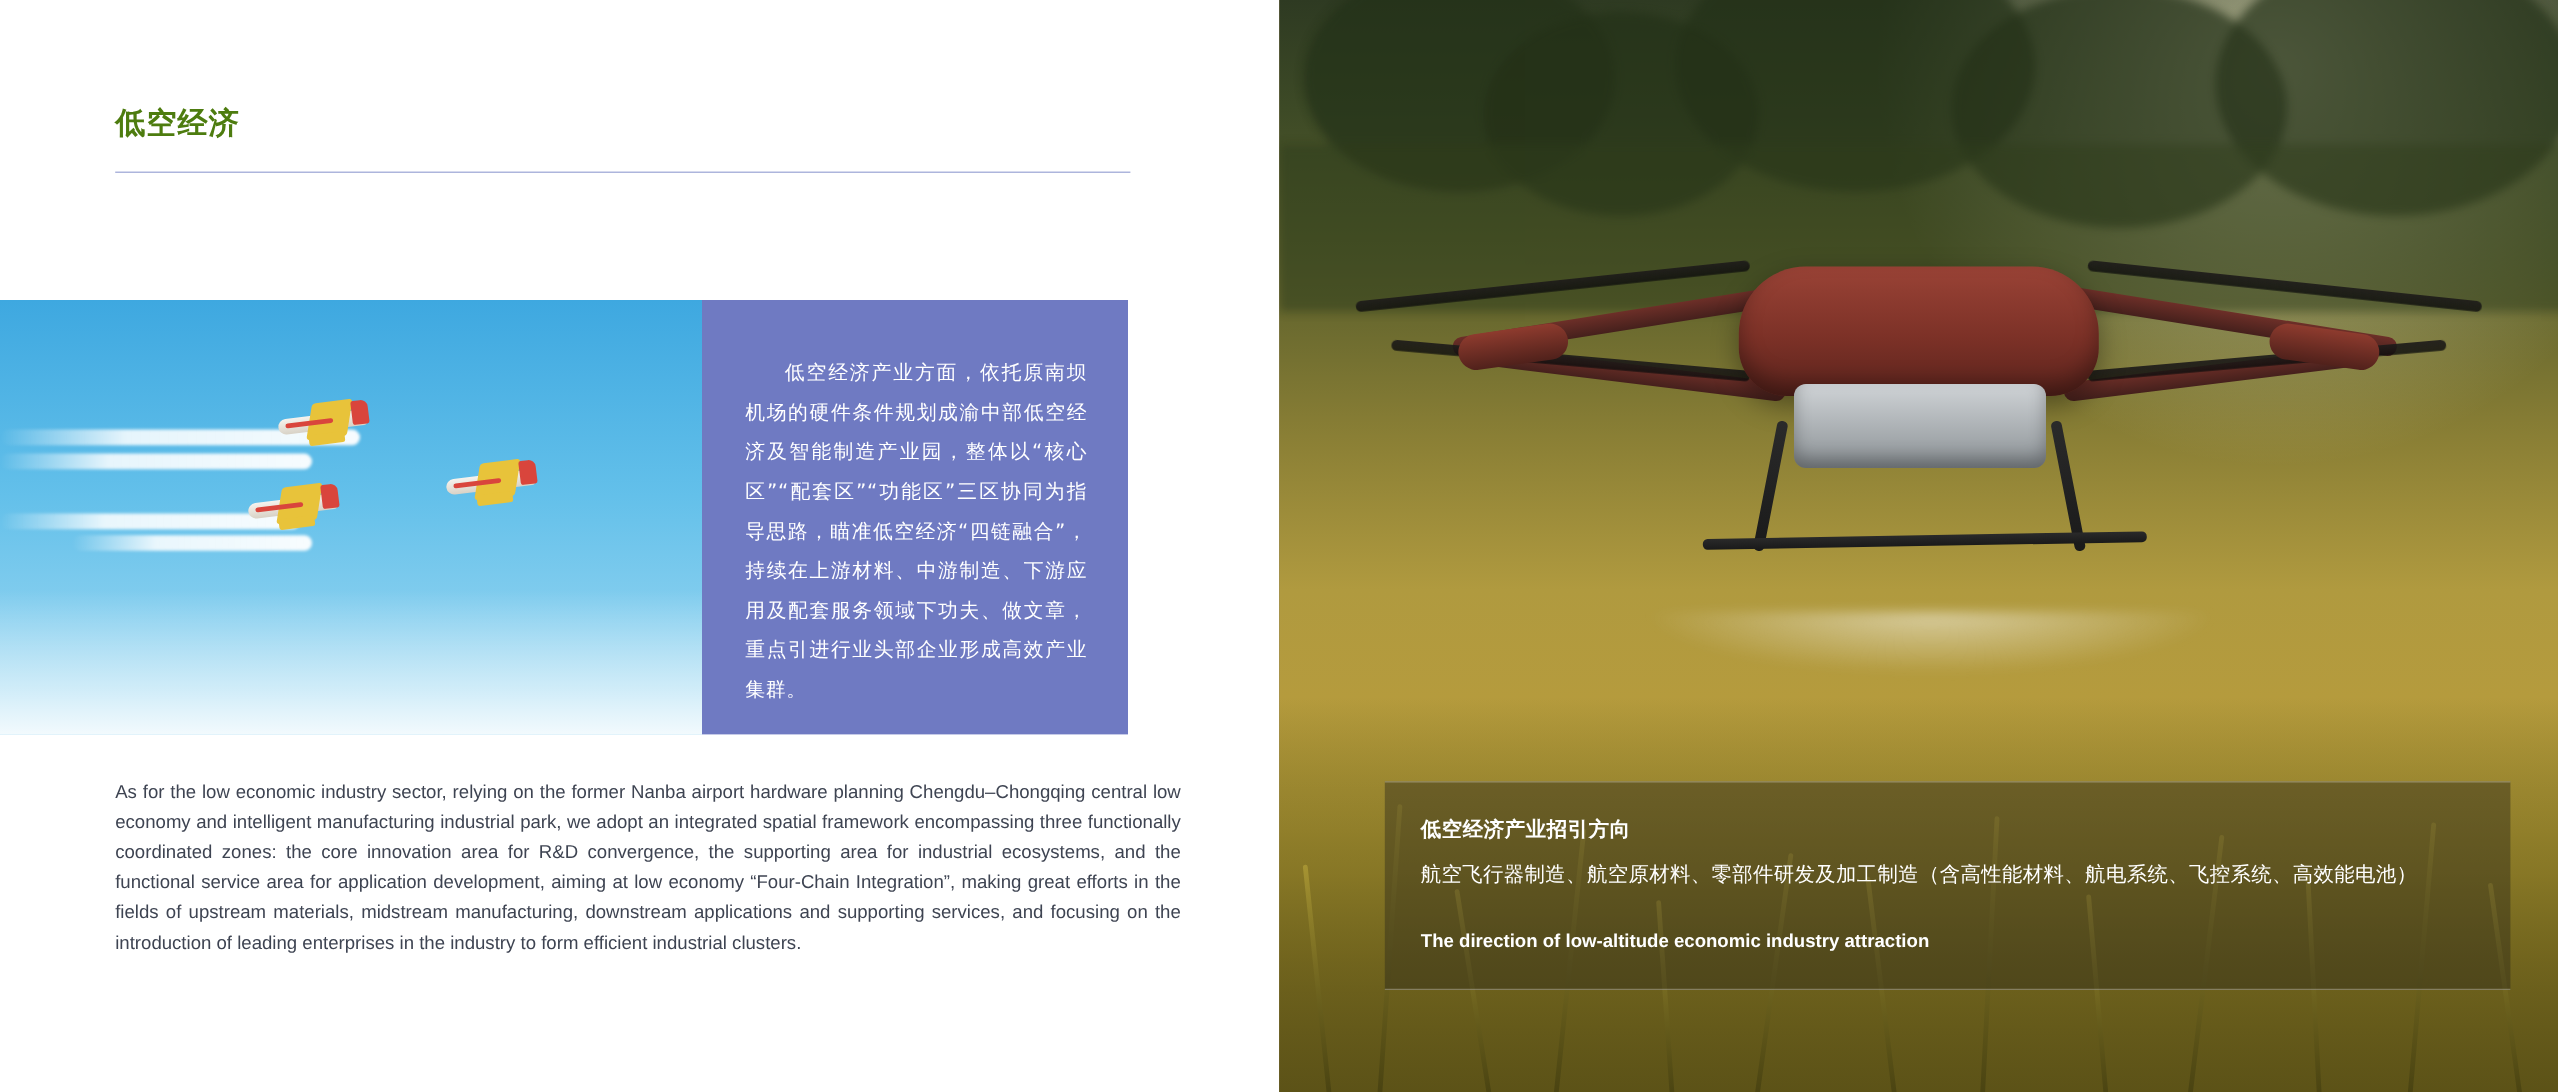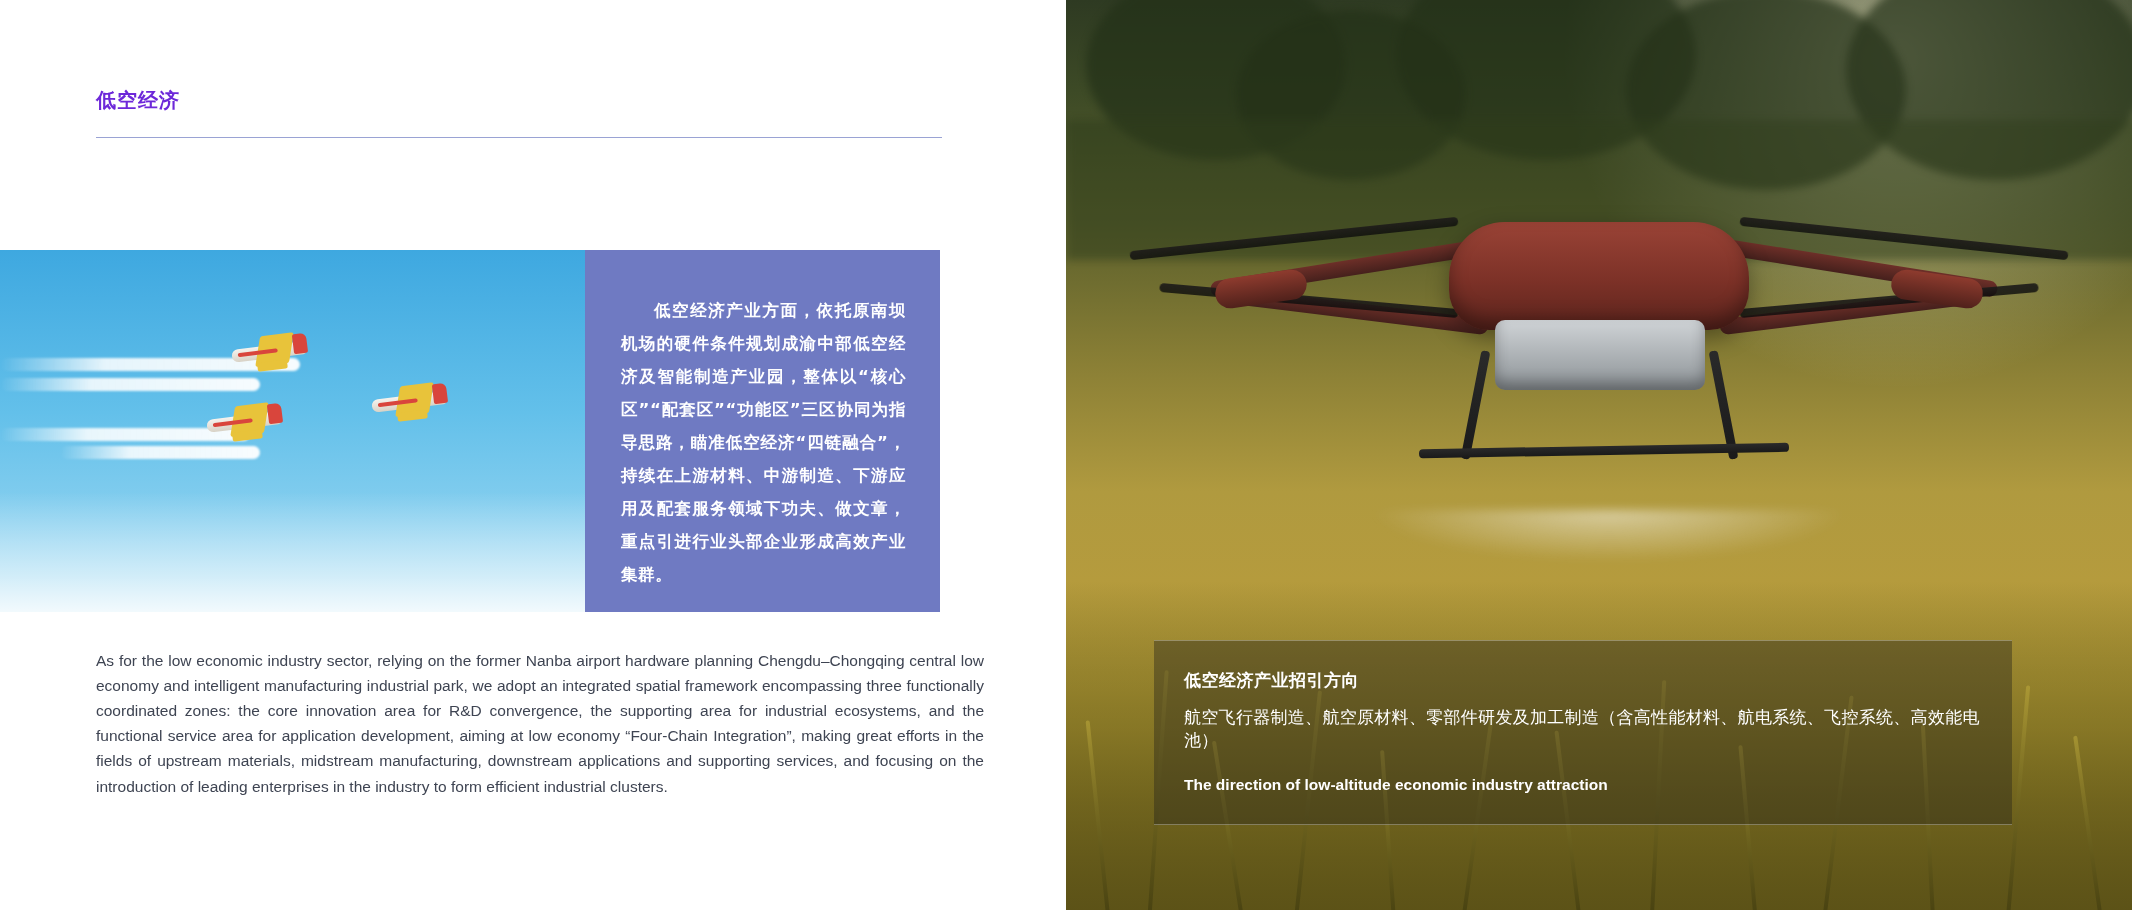--- a/index.html
+++ b/index.html
@@ -27,26 +27,25 @@
     flex: 0 0 1066px;
   }
 
   .heading-block {
     position: absolute;
     left: 96px;
     top: 88px;
     width: 846px;
   }
   .cn-title {
-    font-size: 20px;
+    font-size: 25px;
     font-weight: bold;
-    color: #6d28d9;
+    color: #4d7c0f;
     letter-spacing: 1px;
     line-height: 1.2;
-    font-family: Liberation Serif, serif;
   }
   .rule {
     margin-top: 25px;
     width: 846px;
     height: 1px;
     background: #9aa3d4;
   }
   .en-title {
     margin-top: 26px;
     font-size: 40px;
@@ -132,21 +131,20 @@
   .p1 { left: 230px; top: 90px;  transform: rotate(-7deg); }
   .p2 { left: 370px; top: 140px; transform: rotate(-7deg); }
   .p3 { left: 205px; top: 160px; transform: rotate(-7deg); }
 
   .purple-box {
     width: 355px;
     height: 362px;
     background: #6f7ac2;
     color: #ffffff;
     padding: 44px 34px 30px 36px;
-    font-weight: bold;
   }
   .purple-box p {
     font-size: 16.5px;
     line-height: 2.0;
     letter-spacing: 0.6px;
     text-indent: 2em;
     text-align: justify;
     font-family: "DejaVu Sans", sans-serif;
   }
 
@@ -260,41 +258,41 @@
     bottom: -22px;
     height: 52px;
     background: radial-gradient(ellipse at top, rgba(255,255,255,0.5) 0%, rgba(255,255,255,0) 70%);
     filter: blur(5px);
   }
 
   .caption {
     position: absolute;
     left: 88px;
     bottom: 85px;
-    width: 858px;
+    width: 938px;
     padding: 28px 30px 30px 30px;
     background: rgba(40,38,26,0.42);
     border-top: 1px solid rgba(255,255,255,0.30);
     border-bottom: 1px solid rgba(255,255,255,0.30);
     color: #ffffff;
   }
   .caption .c-cn-title {
     font-size: 17px;
     font-weight: bold;
     letter-spacing: 0.5px;
     font-family: "DejaVu Sans", sans-serif;
   }
   .caption .c-cn-body {
     margin-top: 14px;
     font-size: 17px;
     letter-spacing: 0.3px;
     font-family: Liberation Serif, serif;
   }
   .caption .c-en-title {
-    margin-top: 24px;
+    margin-top: 36px;
     font-size: 15.5px;
     font-weight: bold;
   }
   .caption .c-en-body {
     margin-top: 6px;
     font-size: 15.5px;
     line-height: 1.42;
   }
 </style>
 </head>

